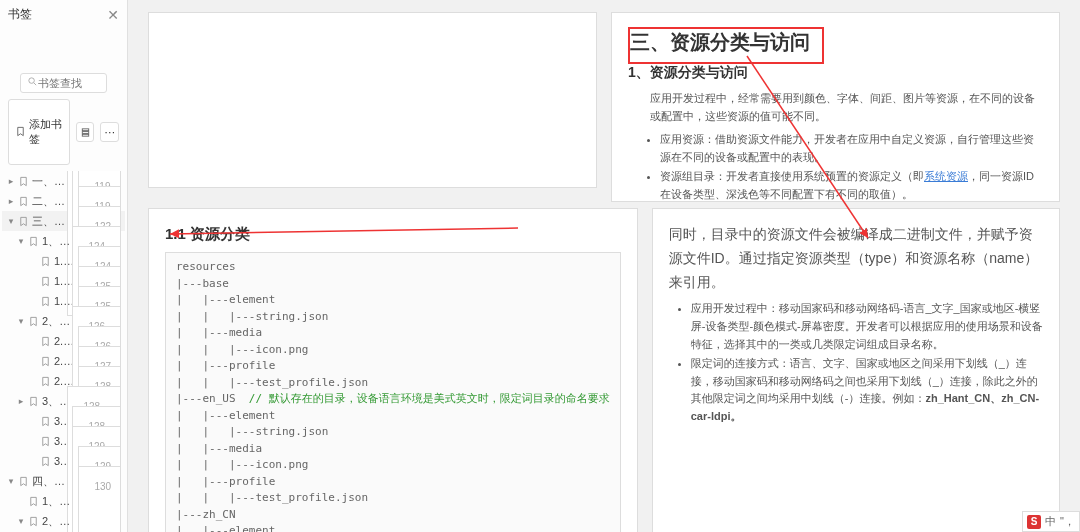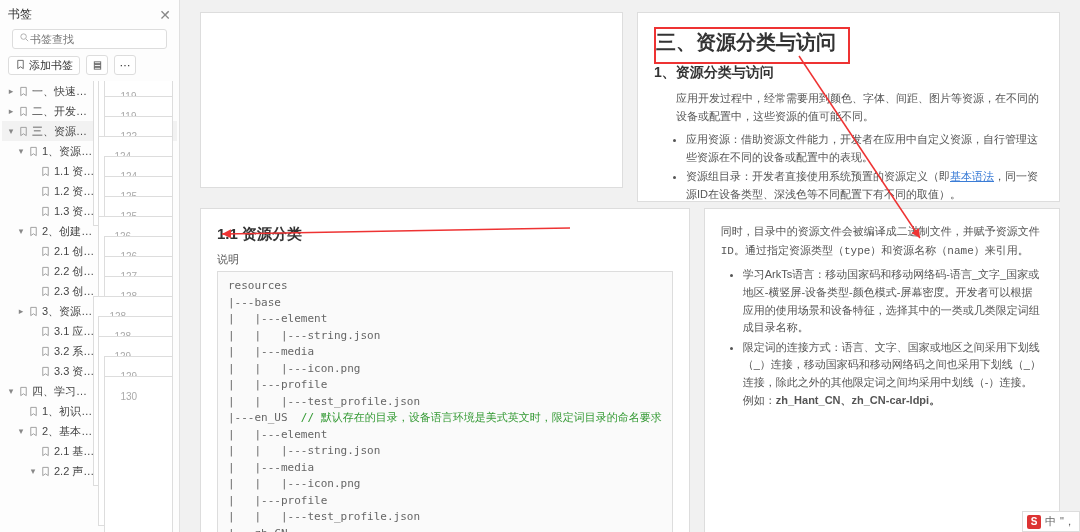--- a/index.html
+++ b/index.html
@@ -1,25 +1,25 @@
 <!DOCTYPE html>
 <html><head>
 <meta charset="utf-8">
 <style>
   * { box-sizing: border-box; margin: 0; padding: 0; }
   body { font-family: "Microsoft YaHei", "PingFang SC", Arial, sans-serif; font-size: 12px; background: #f5f5f5; color: #333; width: 1080px; height: 532px; overflow: hidden; position: relative; }
   .layout { display: flex; width: 100%; height: 100%; }
-  .sidebar { width: 180px; background: #fdfdfd; border-right: 1px solid #e0e0e0; display: flex; flex-direction: column; }
+  .sidebar { width: 128px; background: #fdfdfd; border-right: 1px solid #e0e0e0; display: flex; flex-direction: column; }
   .sidebar-header { display: flex; align-items: center; justify-content: space-between; padding: 6px 8px; font-size: 12px; }
   .close-x { font-size: 14px; color: #888; cursor: pointer; }
-  .search-row { padding: 0 12px 6px; }
+  .search-row { padding: 0 20px 6px; margin-top: 44px; }
   .search-box { display: flex; align-items: center; border: 1px solid #ddd; border-radius: 3px; padding: 2px 6px; background: #fff; }
   .search-box input { border: none; outline: none; font-size: 11px; flex: 1; color: #888; background: transparent; }
   .toolbar { display: flex; align-items: center; gap: 6px; padding: 0 8px 6px; }
-  .toolbar .btn { border: 1px solid #ddd; border-radius: 3px; padding: 1px 6px; font-size: 11px; background: #fff; cursor: pointer; display: flex; align-items: center; gap: 3px; }
+  .toolbar .btn { border: 1px solid #ddd; border-radius: 3px; padding: 17px 6px; font-size: 11px; background: #fff; cursor: pointer; display: flex; align-items: center; gap: 3px; }
   .toolbar .btn.square { width: 22px; height: 20px; justify-content: center; padding: 0; }
   .outline { flex: 1; overflow: hidden; padding: 0 2px; }
   .outline-row { display: flex; align-items: center; padding: 1px 4px; font-size: 11px; color: #444; height: 20px; cursor: pointer; }
   .outline-row .chev { width: 10px; text-align: center; color: #888; font-size: 9px; }
   .outline-row .ico { width: 14px; display: inline-flex; justify-content: center; color: #888; }
   .outline-row .label { flex: 1; white-space: nowrap; overflow: hidden; text-overflow: ellipsis; padding-left: 2px; }
   .outline-row .page { color: #aaa; font-size: 10px; padding-right: 2px; }
   .outline-row.l1 { padding-left: 4px; }
   .outline-row.l2 { padding-left: 14px; }
   .outline-row.l3 { padding-left: 26px; }
@@ -32,21 +32,21 @@
   .page.top-left { min-height: 160px; }
 
   .h-title { font-size: 20px; font-weight: 700; margin-bottom: 6px; }
   .sub-title { font-size: 14px; font-weight: 700; margin-bottom: 8px; }
   .indent-p { font-size: 11px; color: #555; margin-left: 22px; margin-bottom: 6px; line-height: 1.6; }
   .bullet-list { margin-left: 32px; font-size: 11px; color: #555; }
   .bullet-list li { line-height: 1.6; margin-bottom: 2px; }
   .link { color: #3a7cd6; text-decoration: underline; }
 
   .sec-title { font-size: 15px; font-weight: 700; margin: 2px 0 8px; }
-  .para { font-size: 11px; color: #555; line-height: 1.7; margin-bottom: 6px; font-family: Liberation Mono, monospace; }
+  .para { font-size: 14px; color: #555; line-height: 1.7; margin-bottom: 6px; }
   .label-sm { font-size: 11px; color: #555; margin: 4px 0; }
   .codebox { border: 1px solid #ddd; background: #fafafa; font-family: "Consolas", monospace; font-size: 11px; color: #666; padding: 6px 10px; white-space: pre; line-height: 1.5; margin-top: 4px; }
   .codebox .comment { color: #393; }
 
   .subhead { font-size: 12px; font-weight: 700; margin: 8px 0 6px; color: #333; }
 
   .red-box-title { border: 2px solid #e33; display: inline-block; padding: 0 12px 0 0; }
   .arrow-svg { position: absolute; pointer-events: none; z-index: 4; }
 
   .ime-corner { position: absolute; right: 0; bottom: 0; background: #fff; border: 1px solid #ddd; font-size: 11px; padding: 2px 4px; display: flex; gap: 4px; align-items: center; color: #666; }
@@ -303,30 +303,29 @@
       <div class="page top-left"></div>
       <div class="page">
         <div class="red-box-title">
           <div class="h-title">三、资源分类与访问</div>
         </div>
         <div class="sub-title">1、资源分类与访问</div>
         <p class="indent-p">应用开发过程中，经常需要用到颜色、字体、间距、图片等资源，在不同的设备或配置中，这些资源的值可能不同。</p>
         <ul class="bullet-list">
           <li>应用资源：借助资源文件能力，开发者在应用中自定义资源，自行管理这些资源在不同的设备或配置中的表现。</li>
           <li>
-            <span>资源组目录：开发者直接使用系统预置的资源定义（即</span><a class="link">基本语法</a><span>，同一资源ID在设备类型、深浅色等不同配置下有不同的取值）。</span>
+            <span>资源组目录：开发者直接使用系统预置的资源定义（即</span><a class="link">系统资源</a><span>，同一资源ID在设备类型、深浅色等不同配置下有不同的取值）。</span>
           </li>
         </ul>
       </div>
     </div>
 
     <div class="page-spread" style="margin-top:-4px;">
       <div class="page">
         <div class="sec-title">1.1 资源分类</div>
-        <p class="label-sm">说明</p>
         <div class="codebox" id="codebox">resources
 |---base
 |   |---element
 |   |   |---string.json
 |   |---media
 |   |   |---icon.png
 |   |---profile
 |   |   |---test_profile.json
 |---en_US  <span class="comment">// 默认存在的目录，设备语言环境是美式英文时，限定词目录的命名要求</span>
 |   |---element
@@ -335,21 +334,21 @@
 |   |   |---icon.png
 |   |---profile
 |   |   |---test_profile.json
 |---zh_CN  
 |   |---element
 |   |   |---string.json</div>
       </div>
       <div class="page">
         <p class="para">同时，目录中的资源文件会被编译成二进制文件，并赋予资源文件ID。通过指定资源类型（type）和资源名称（name）来引用。</p>
         <ul class="bullet-list" style="margin-left:22px;">
-          <li>学习ArkTs语言：移动国家码和移动网络码-语言_文字_国家或地区-横竖屏-设备类型-颜色模式-屏幕密度。开发者可以根据应用的使用场景和设备特征，选择其中的一类或几类限定词组成目录名称。</li>
+          <li>应用开发过程中：移动国家码和移动网络码-语言_文字_国家或地区-横竖屏-设备类型-颜色模式-屏幕密度。开发者可以根据应用的使用场景和设备特征，选择其中的一类或几类限定词组成目录名称。</li>
           <li>
             <span>限定词的连接方式：语言、文字、国家或地区之间采用下划线（_）连接，移动国家码和移动网络码之间也采用下划线（_）连接，除此之外的其他限定词之间均采用中划线（-）连接。例如：</span><b>zh_Hant_CN、zh_CN-car-ldpi。</b>
           </li>
 
         </ul>
 
       </div>
     </div>
 
     <svg class="arrow-svg" style="left:0;top:0;" width="920" height="532">

